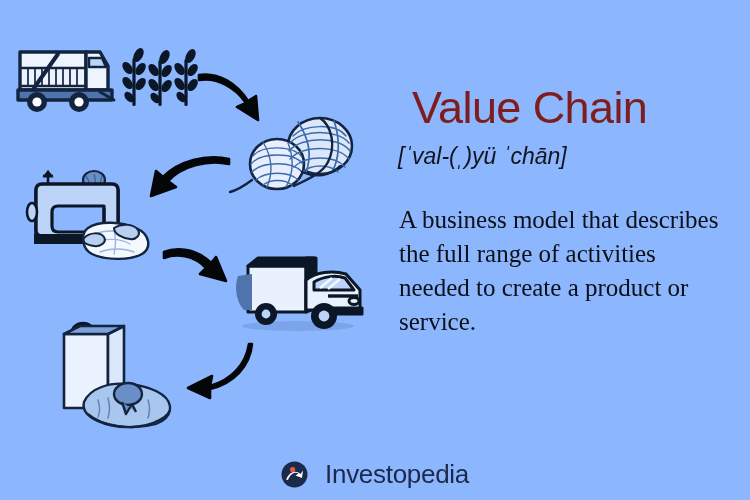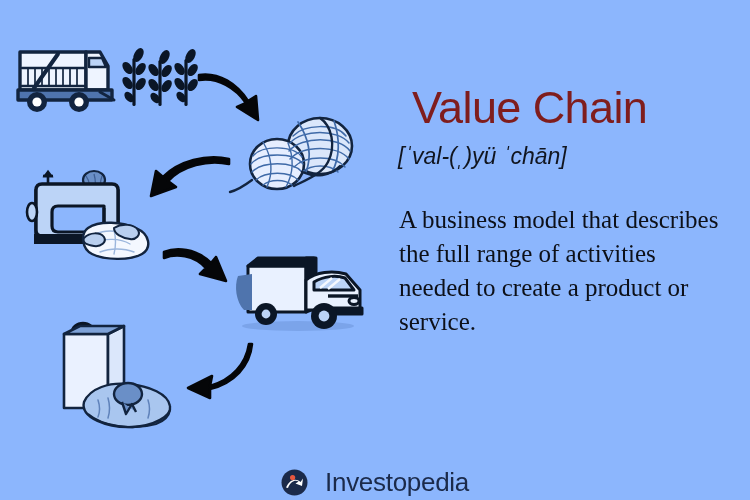--- a/index.html
+++ b/index.html
@@ -92,21 +92,21 @@
     font-weight: 400;
     color: #0d1018;
     font-family: Liberation Serif, serif;
   }
 
   
   #brand-logo {
     position: absolute;
     left: 0;
     right: 0;
-    bottom: 4px;
+    bottom: 12px;
     display: flex;
     align-items: center;
     justify-content: center;
     gap: 17px;
   }
   #brand-logo-mark { display: block; }
   #brand-logo-text {
     font-size: 26px;
     line-height: 28px;
     font-weight: 400;

